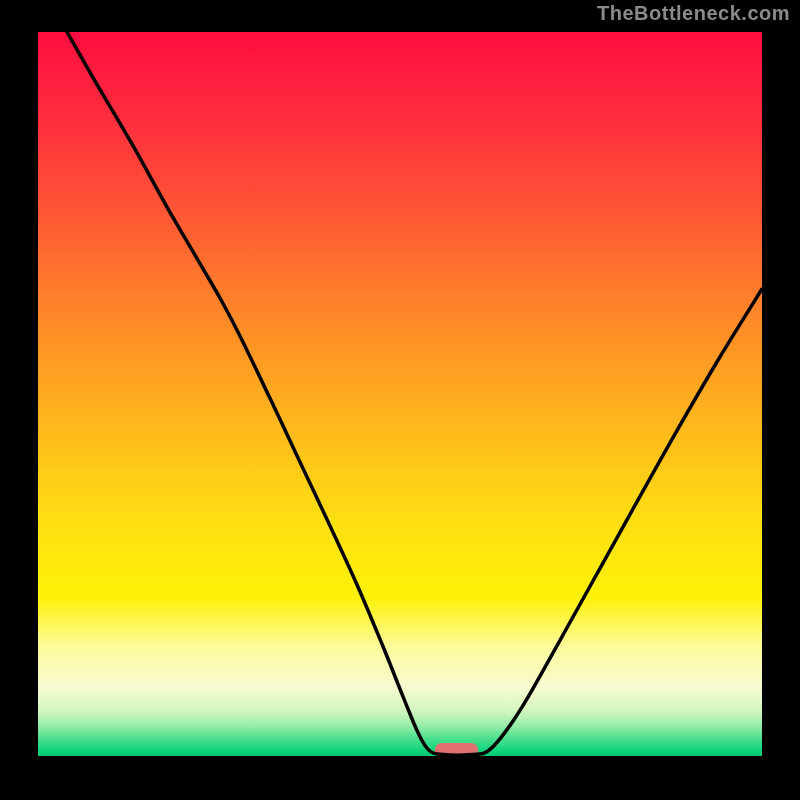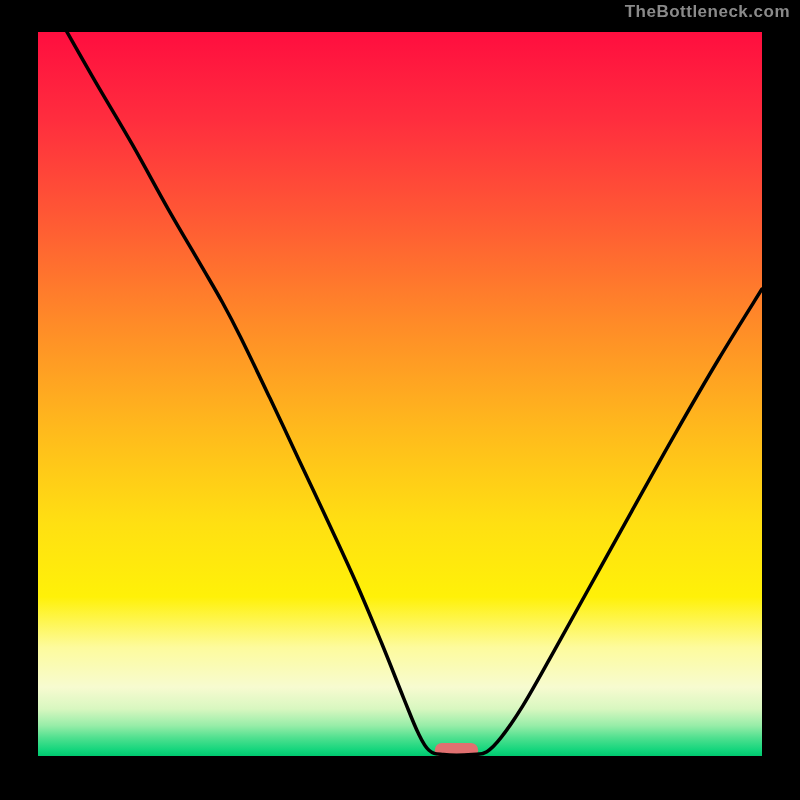--- a/index.html
+++ b/index.html
@@ -13,21 +13,21 @@
   .frame {
     position: relative;
     width: 800px;
     height: 800px;
   }
   .watermark {
     position: absolute;
     top: 2px;
     right: 10px;
     font-family: Arial, Helvetica, sans-serif;
-    font-size: 17px;
+    font-size: 20px;
     font-weight: bold;
     color: #8a8a8a;
     letter-spacing: 0.5px;
     z-index: 5;
   }
   svg {
     display: block;
   }
 </style>
 </head>

